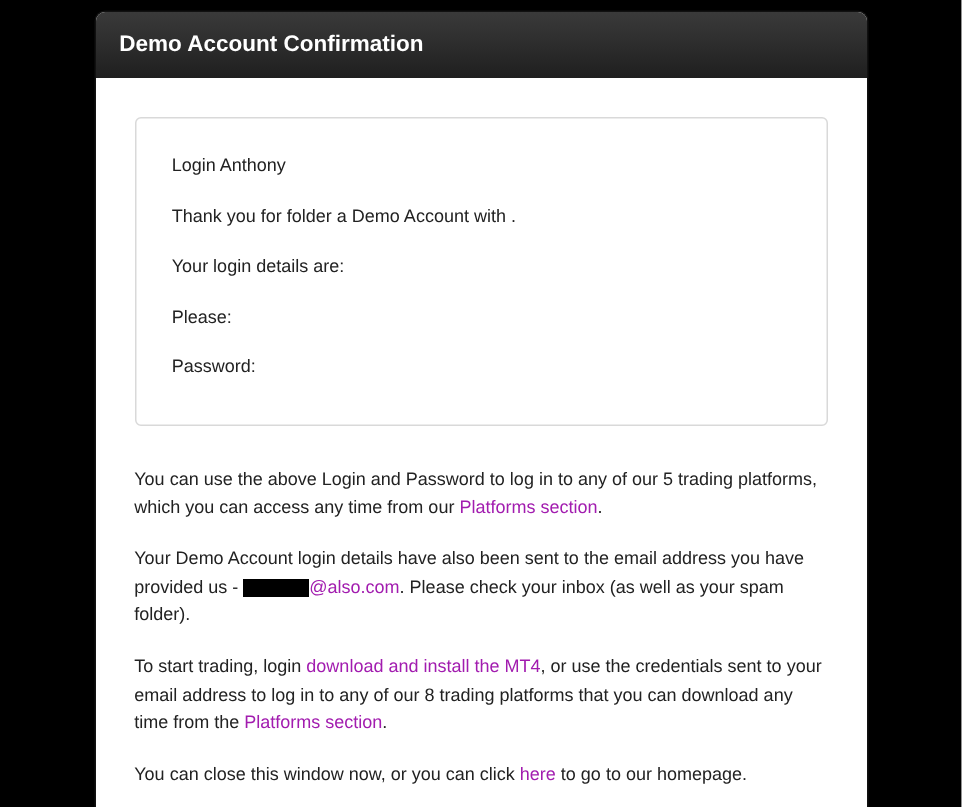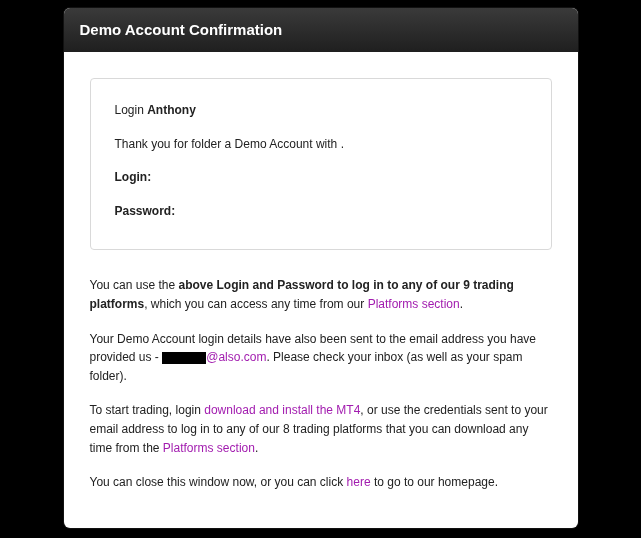--- a/index.html
+++ b/index.html
@@ -38,46 +38,47 @@
   .credbox p { margin-bottom: 18px; }
   .credbox p:last-child { margin-bottom: 0; }
   .body-text {
     font-size: 12px;
     color: #222;
     line-height: 1.55;
     margin-top: 26px;
   }
   .body-text p { margin-bottom: 16px; }
   .link { color: #a21caf; text-decoration: none; cursor: pointer; }
-  .bold { font-weight: bold; }
+  .bold { font-weight: normal; }
   .redact { background: #000; color: #000; display: inline-block; width: 44px; height: 12px; vertical-align: middle; }
 </style>
 </head>
 <body>
 
 <div class="outer">
   <div class="panel">
     <div class="titlebar">Demo Account Confirmation</div>
 
     <div class="content">
 
       <div class="credbox">
         <p>
           <span>Login </span><span class="bold">Anthony</span>
         </p>
         <p>
           <span>Thank you for folder a Demo Account with </span><span></span><span>.</span>
         </p>
-        <p class="bold">Login:</p>
+        <p>Your login details are:</p>
+        <p class="bold">Please:</p>
         <p class="bold">Password:</p>
       </div>
 
       <div class="body-text">
         <p>
-          <span>You can use the </span><span class="bold">above Login and Password to log in to any of our 9 trading platforms</span><span>, which you can access any time from our </span><a class="link">Platforms section</a><span>.</span>
+          <span>You can use the </span><span class="bold">above Login and Password to log in to any of our 5 trading platforms</span><span>, which you can access any time from our </span><a class="link">Platforms section</a><span>.</span>
         </p>
         <p>
           <span>Your Demo Account login details have also been sent to the email address you have provided us - </span><span class="redact"></span><span class="link"><span>@also.com</span></span><span>. Please check your inbox (as well as your spam folder).</span>
         </p>
         <p>
           <span>To start trading, login </span><a class="link">download and install the       MT4</a><span>, or use the credentials sent to your email address to log in to any of our 8 trading platforms that you can download any time from the </span><a class="link">Platforms section</a><span>.</span>
         </p>
         <p>
           <span>You can close this window now, or you can click </span><a class="link">here</a><span> to go to our homepage.</span>
         </p>

